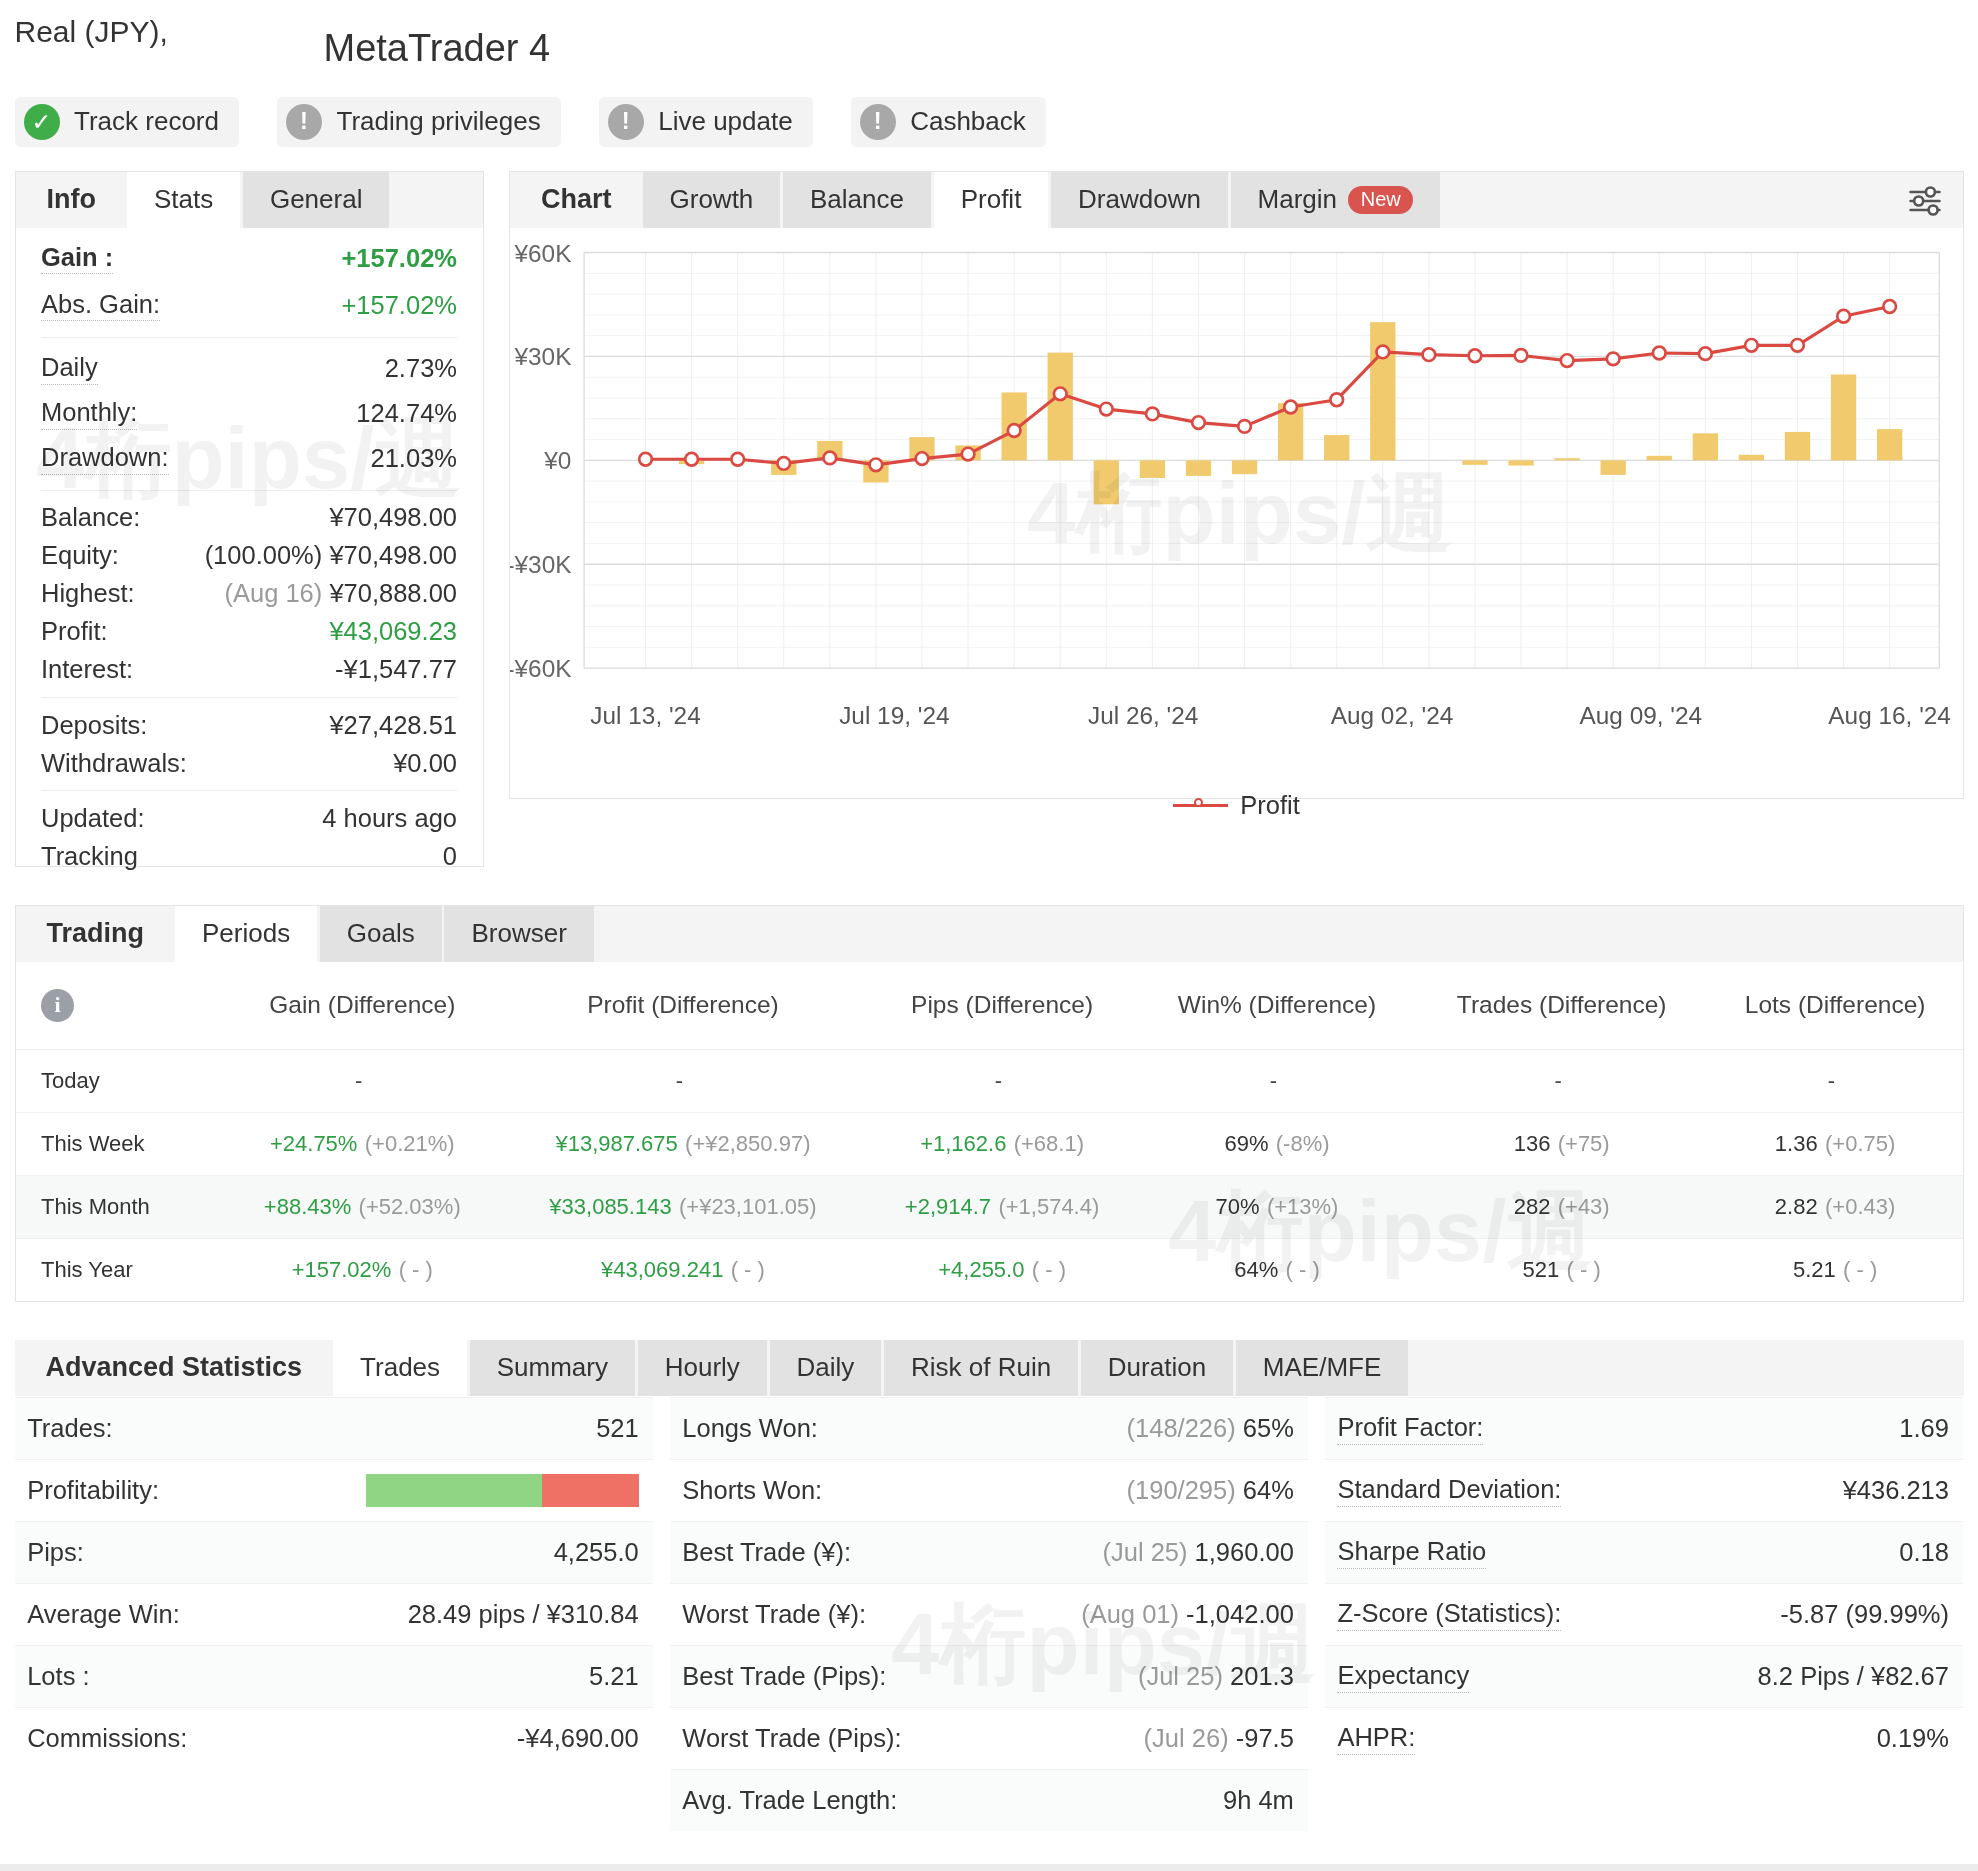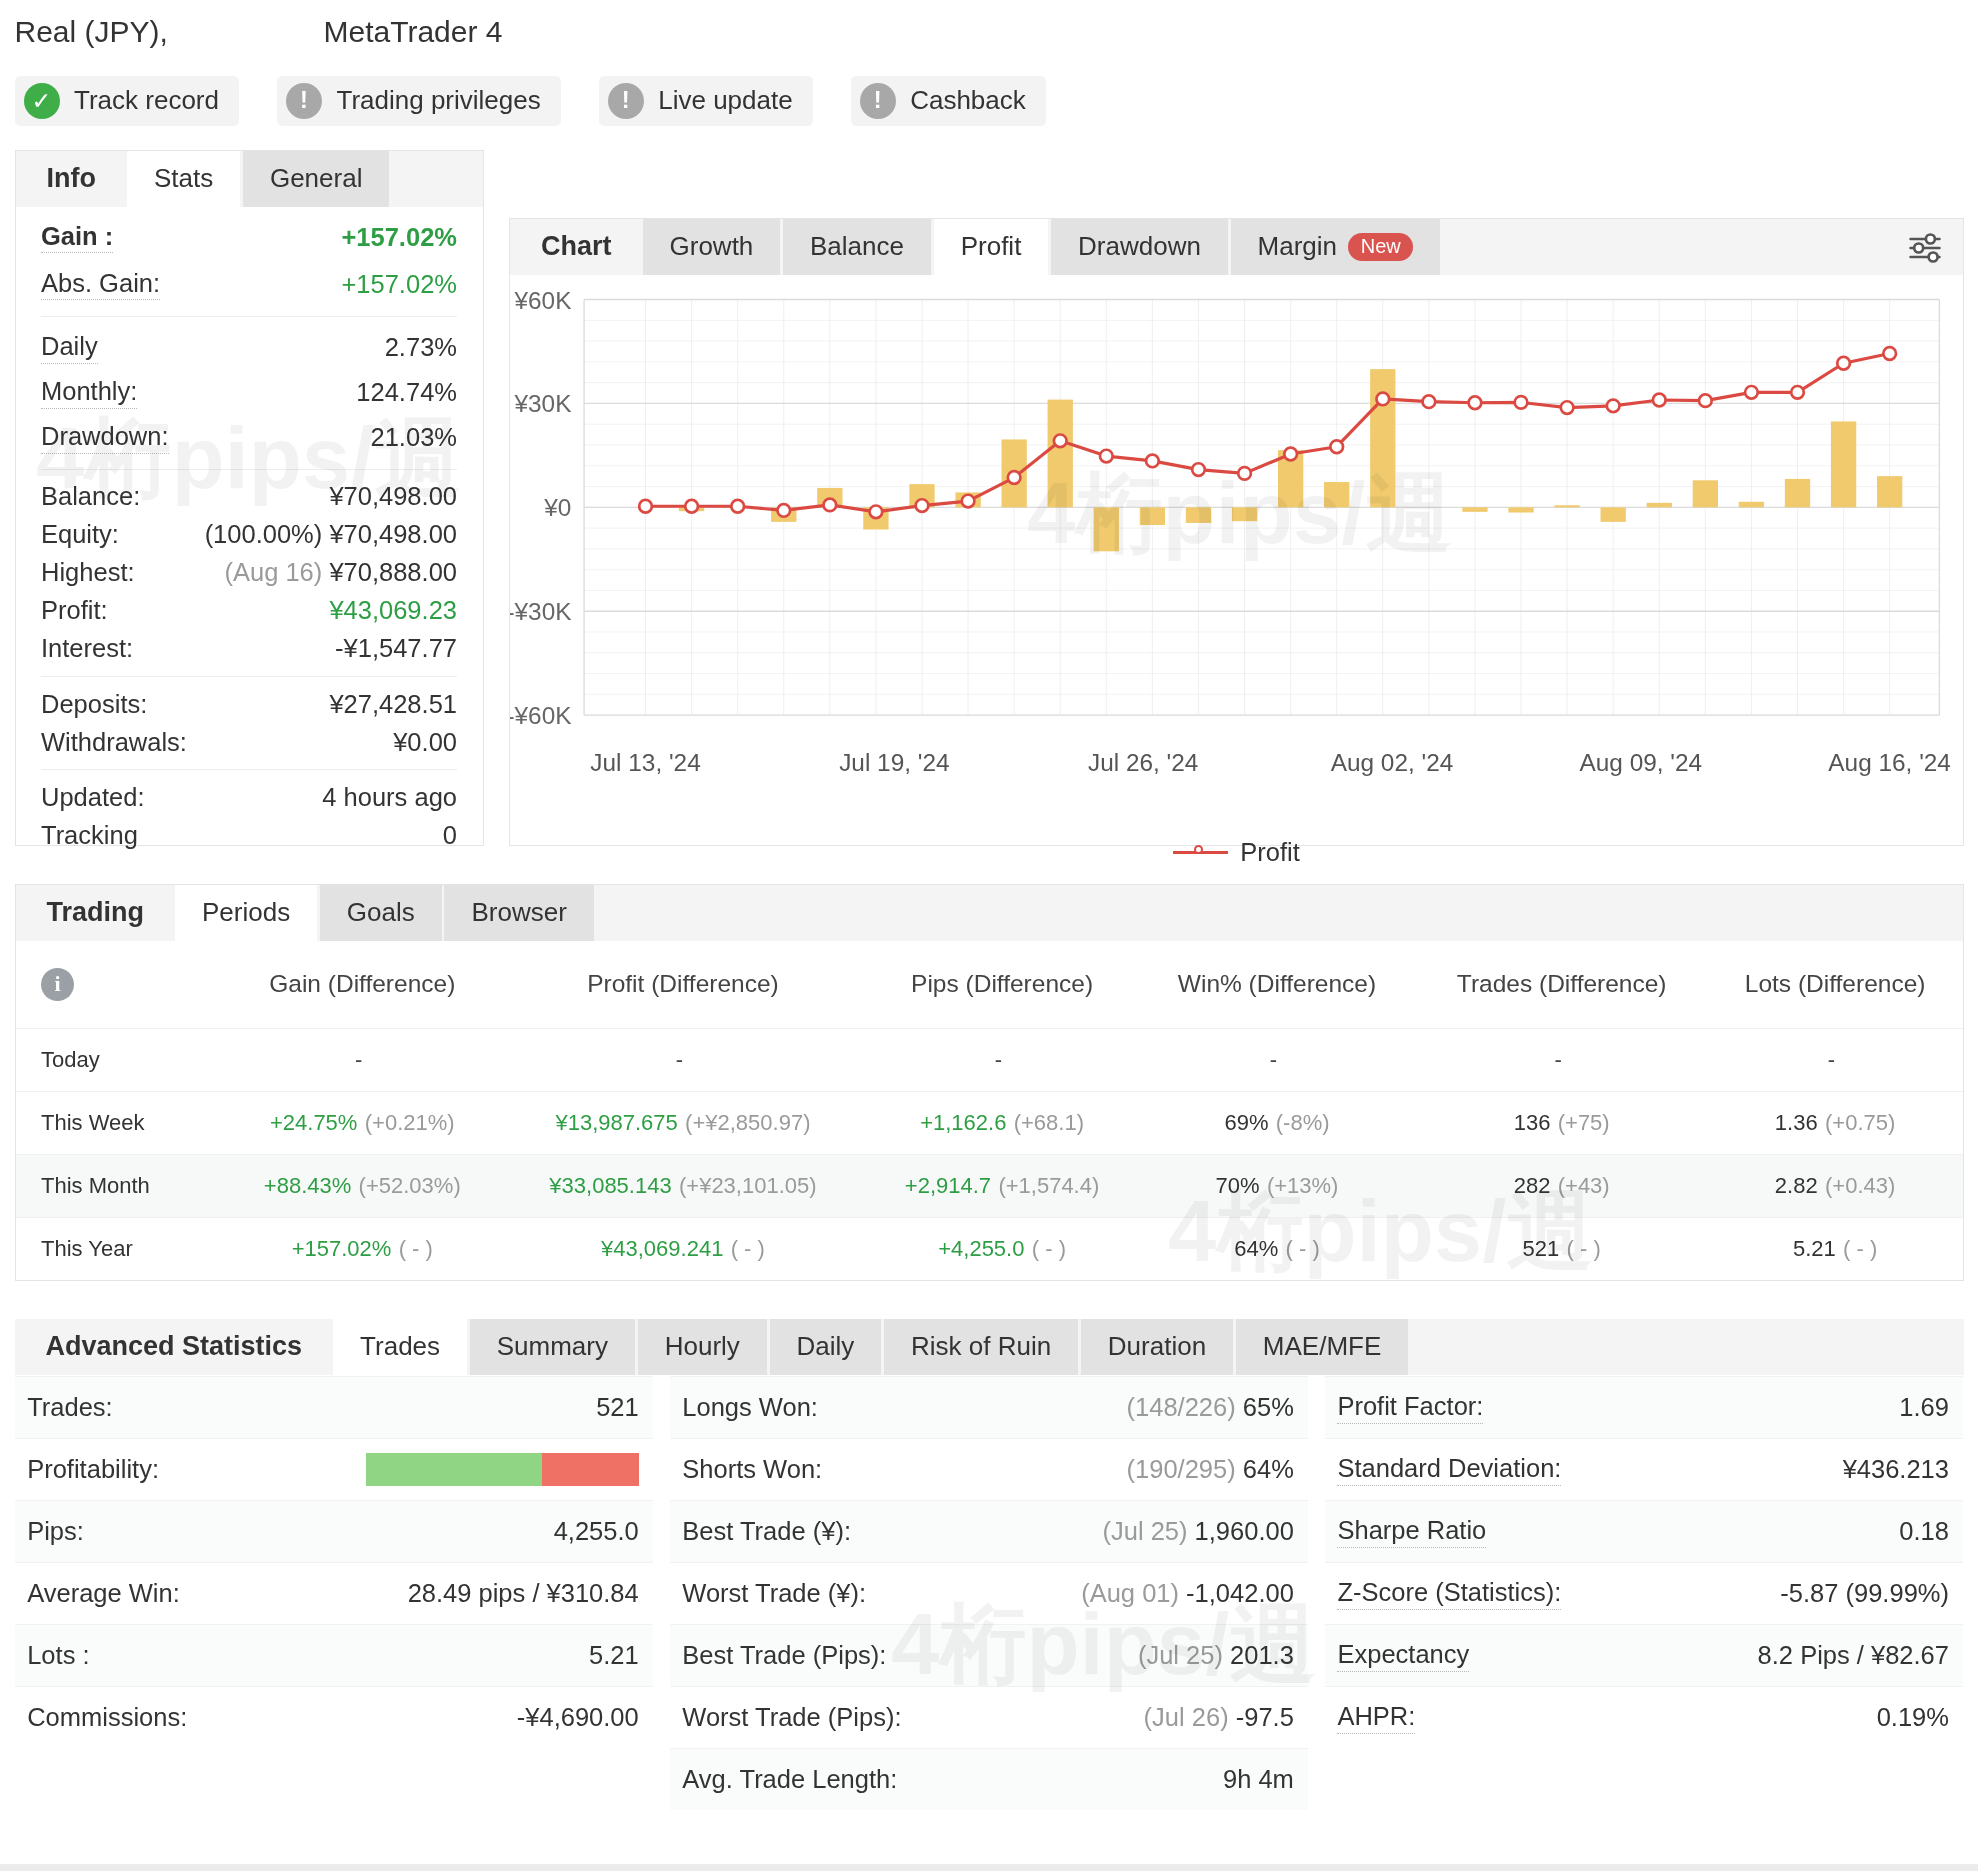--- a/index.html
+++ b/index.html
@@ -6,38 +6,38 @@
   html,body { background:#fff; }
   body { font-family:"Liberation Sans","DejaVu Sans",sans-serif; color:#444; }
   #stage { position:relative; width:1978px; height:1871px; background:#fff; overflow:hidden; }
 
   
   .wm { position:absolute; font-size:87px; font-weight:bold; color:rgba(0,0,0,0.05); white-space:nowrap; pointer-events:none; z-index:5; }
 
   
   .top-head { display:flex; padding:14.5px 0 0 14.5px; }
   .acct { font-size:30px; color:#333; width:309px; }
-  .platform { font-size:30px; color:#333; }
+  .platform { font-size:38px; color:#333;margin-top:12px; }
   .badge-row { display:flex; margin:27px 0 0 14.5px; }
   .badge { display:flex; align-items:center; background:#f3f3f3; border-radius:5.5px; padding:7.3px 20px 7.3px 9px; margin-right:38px; font-size:26px; color:#333; }
   .bicon { width:36px; height:36px; border-radius:50%; margin-right:14.5px; display:flex; align-items:center; justify-content:center;
            color:#fff; font-weight:bold; font-size:23.6px; flex:0 0 36px; }
   .bicon.ok { background:#3fae49; }
   .bicon.warn { background:#a8a8a8; }
 
   
   .panel { border:0.9px solid #e4e4e4; background:#fff; }
   .tabstrip { background:#f4f4f4; display:flex; align-items:stretch; height:56px; position:relative; }
   .ptitle { font-weight:bold; font-size:27px; color:#333; padding:0 31px; display:flex; align-items:center; }
   .tab { font-size:26px; color:#333; background:#e2e2e2; padding:0 27px; margin-right:2.7px; display:flex; align-items:center; cursor:pointer; }
   .tab.active { background:#fff; }
   .newpill { background:#d9534f; color:#fff; font-size:20px; border-radius:18px; padding:2.7px 12.7px; margin-left:11px; }
 
   
-  .row-wrap { display:flex; margin:23.6px 14.5px 0 14.5px; align-items:flex-end; }
+  .row-wrap { display:flex; margin:23.6px 14.5px 0 14.5px; align-items:flex-start; }
   #info-panel { width:469px; height:696px; flex:0 0 469px; }
   .ibody { padding:7.3px 25.5px 0 25.5px; }
   .irow { display:flex; justify-content:space-between; align-items:center; font-size:25.5px; }
   .irow.h52 { height:47px; } .irow.h50 { height:45px; } .irow.h42 { height:38px; }
   .isep { border-top:0.9px solid #ededed; margin:8.2px 0; }
   .dotted { border-bottom:1.8px dotted #b9b9b9; padding-bottom:1.8px; }
   .lbl { color:#333; }
   .green { color:#2e9e44; }
   .bold { font-weight:bold; }
   .muted { color:#9a9a9a; }

